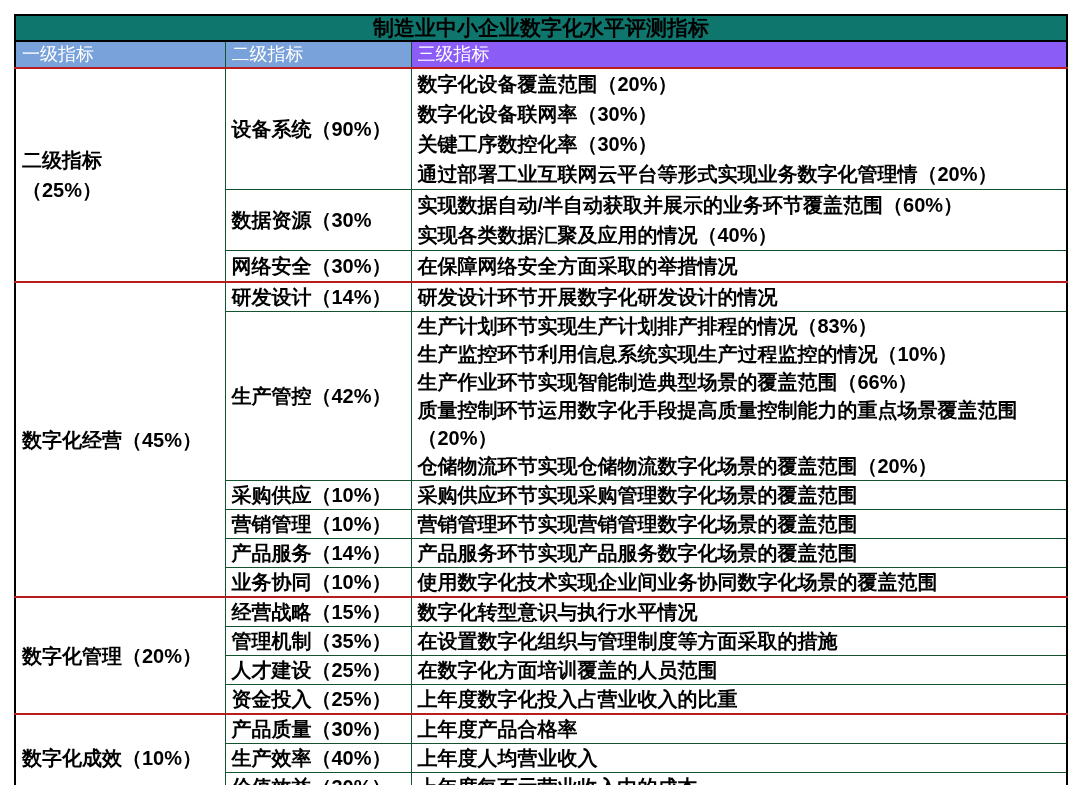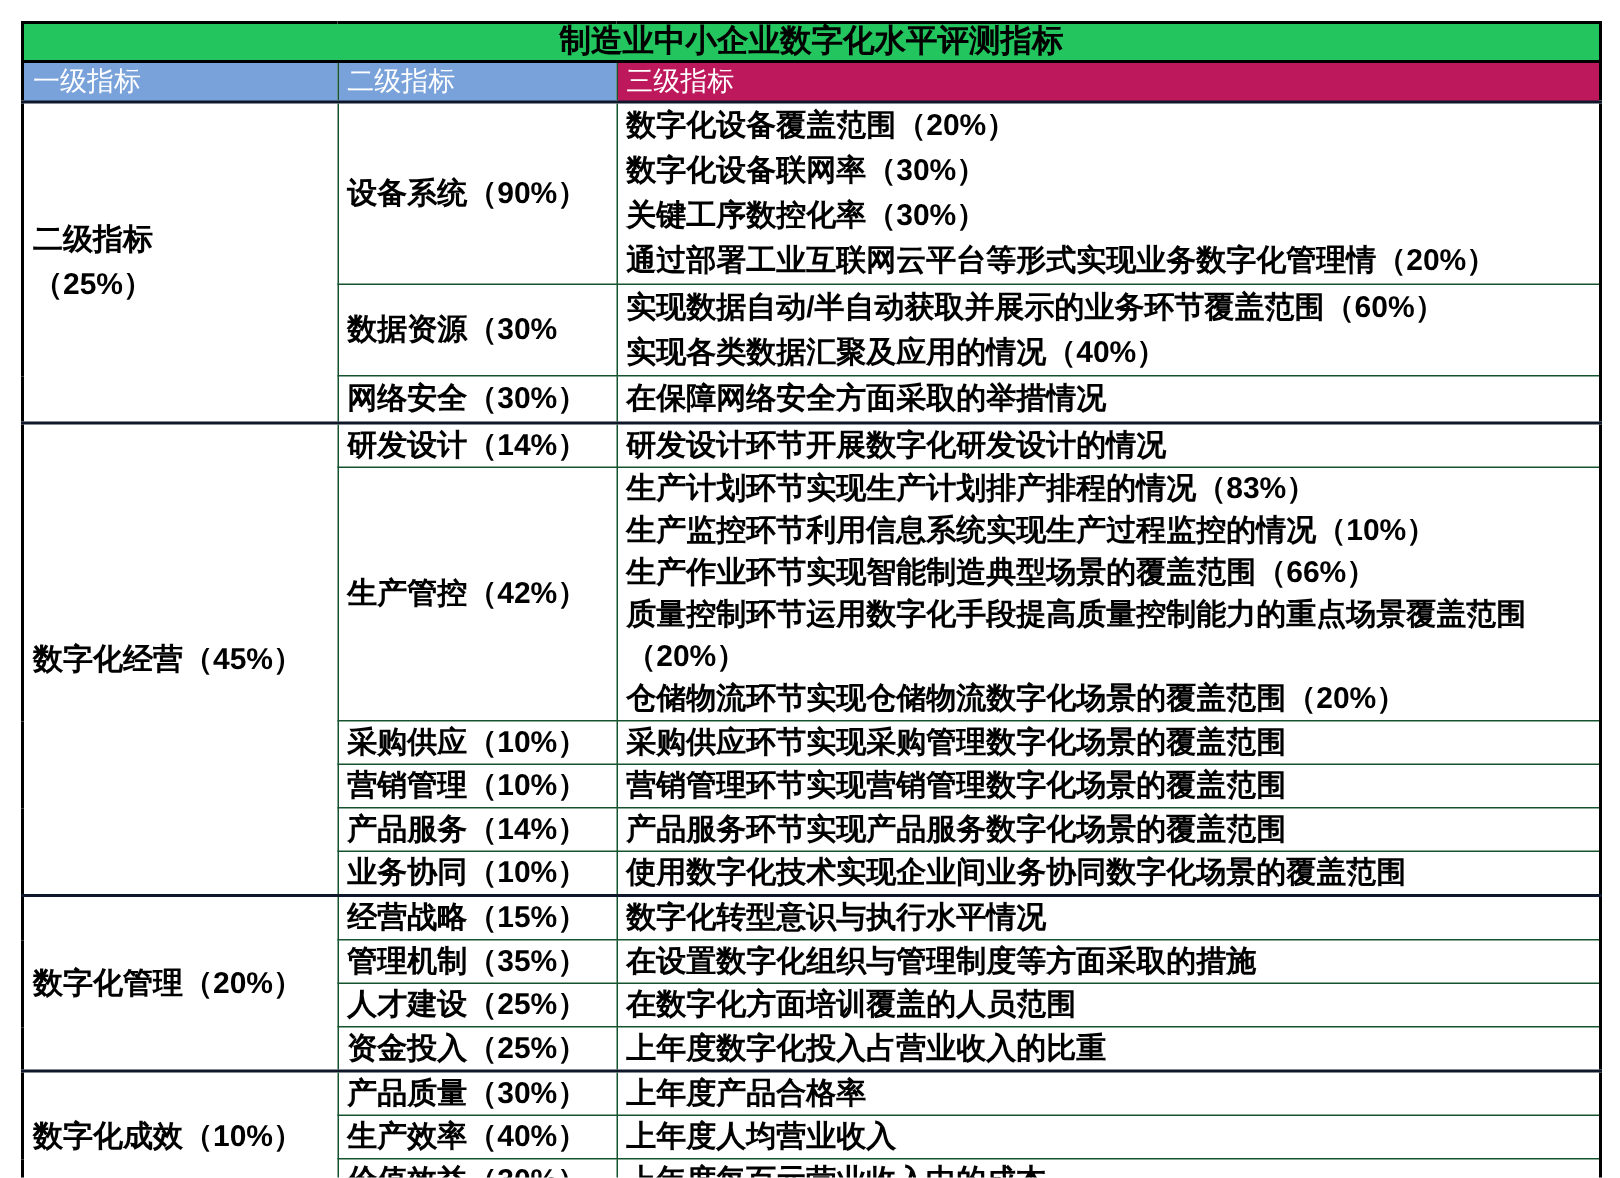--- a/index.html
+++ b/index.html
@@ -25,54 +25,54 @@
     vertical-align:middle;
     overflow:hidden;
   }
   .title-cell{
     border:2px solid #000000;
     text-align:center;
     font-size:21px;
     height:24px;
     line-height:24px;
     padding:0;
-    background:#22c55e;
+    background:#0f766e;
   }
   .hdr{
     background:#7AA2DA;
     color:#ffffff;
     font-weight:normal;
     font-size:18px;
     text-align:left;
     height:25px;
     line-height:25px;
   }
   tbody td{line-height:28px;}
-  tbody tr.section-start td{border-top:2px solid #0f172a;}
+  tbody tr.section-start td{border-top:2px solid #b91c1c;}
   td.lvl1 div, td.lvl3 div{line-height:28px;white-space:normal;word-break:break-word;}
   tbody tr.sec0 td, tbody tr.sec0 td div{line-height:30px;}
 </style>
 </head>
 <body>
 
 <div class="table-wrap">
   <table>
     <colgroup>
       <col class="c1">
         <col class="c2">
         <col class="c3">
     </colgroup>
     <thead>
       <tr>
         <td colspan="3" class="title-cell">制造业中小企业数字化水平评测指标</td>
       </tr>
       <tr>
         <th class="hdr" style="background: rgb(122, 162, 218); color: rgb(255, 255, 255);">一级指标</th>
         <th class="hdr" style="background: rgb(122, 162, 218); color: rgb(255, 255, 255); margin-top: 43px;">二级指标</th>
-        <th class="hdr" style="background: #be185d; color: rgb(255, 255, 255);">三级指标</th>
+        <th class="hdr" style="background: #8b5cf6; color: rgb(255, 255, 255);">三级指标</th>
       </tr>
     </thead>
     <tbody>
         <tr class="sec0 section-start">
           <td rowspan="3" class="lvl1">
             <div>二级指标</div>
             <div>（25%）</div>
           </td>
           <td class="lvl2">设备系统（90%）</td>
           <td class="lvl3">

